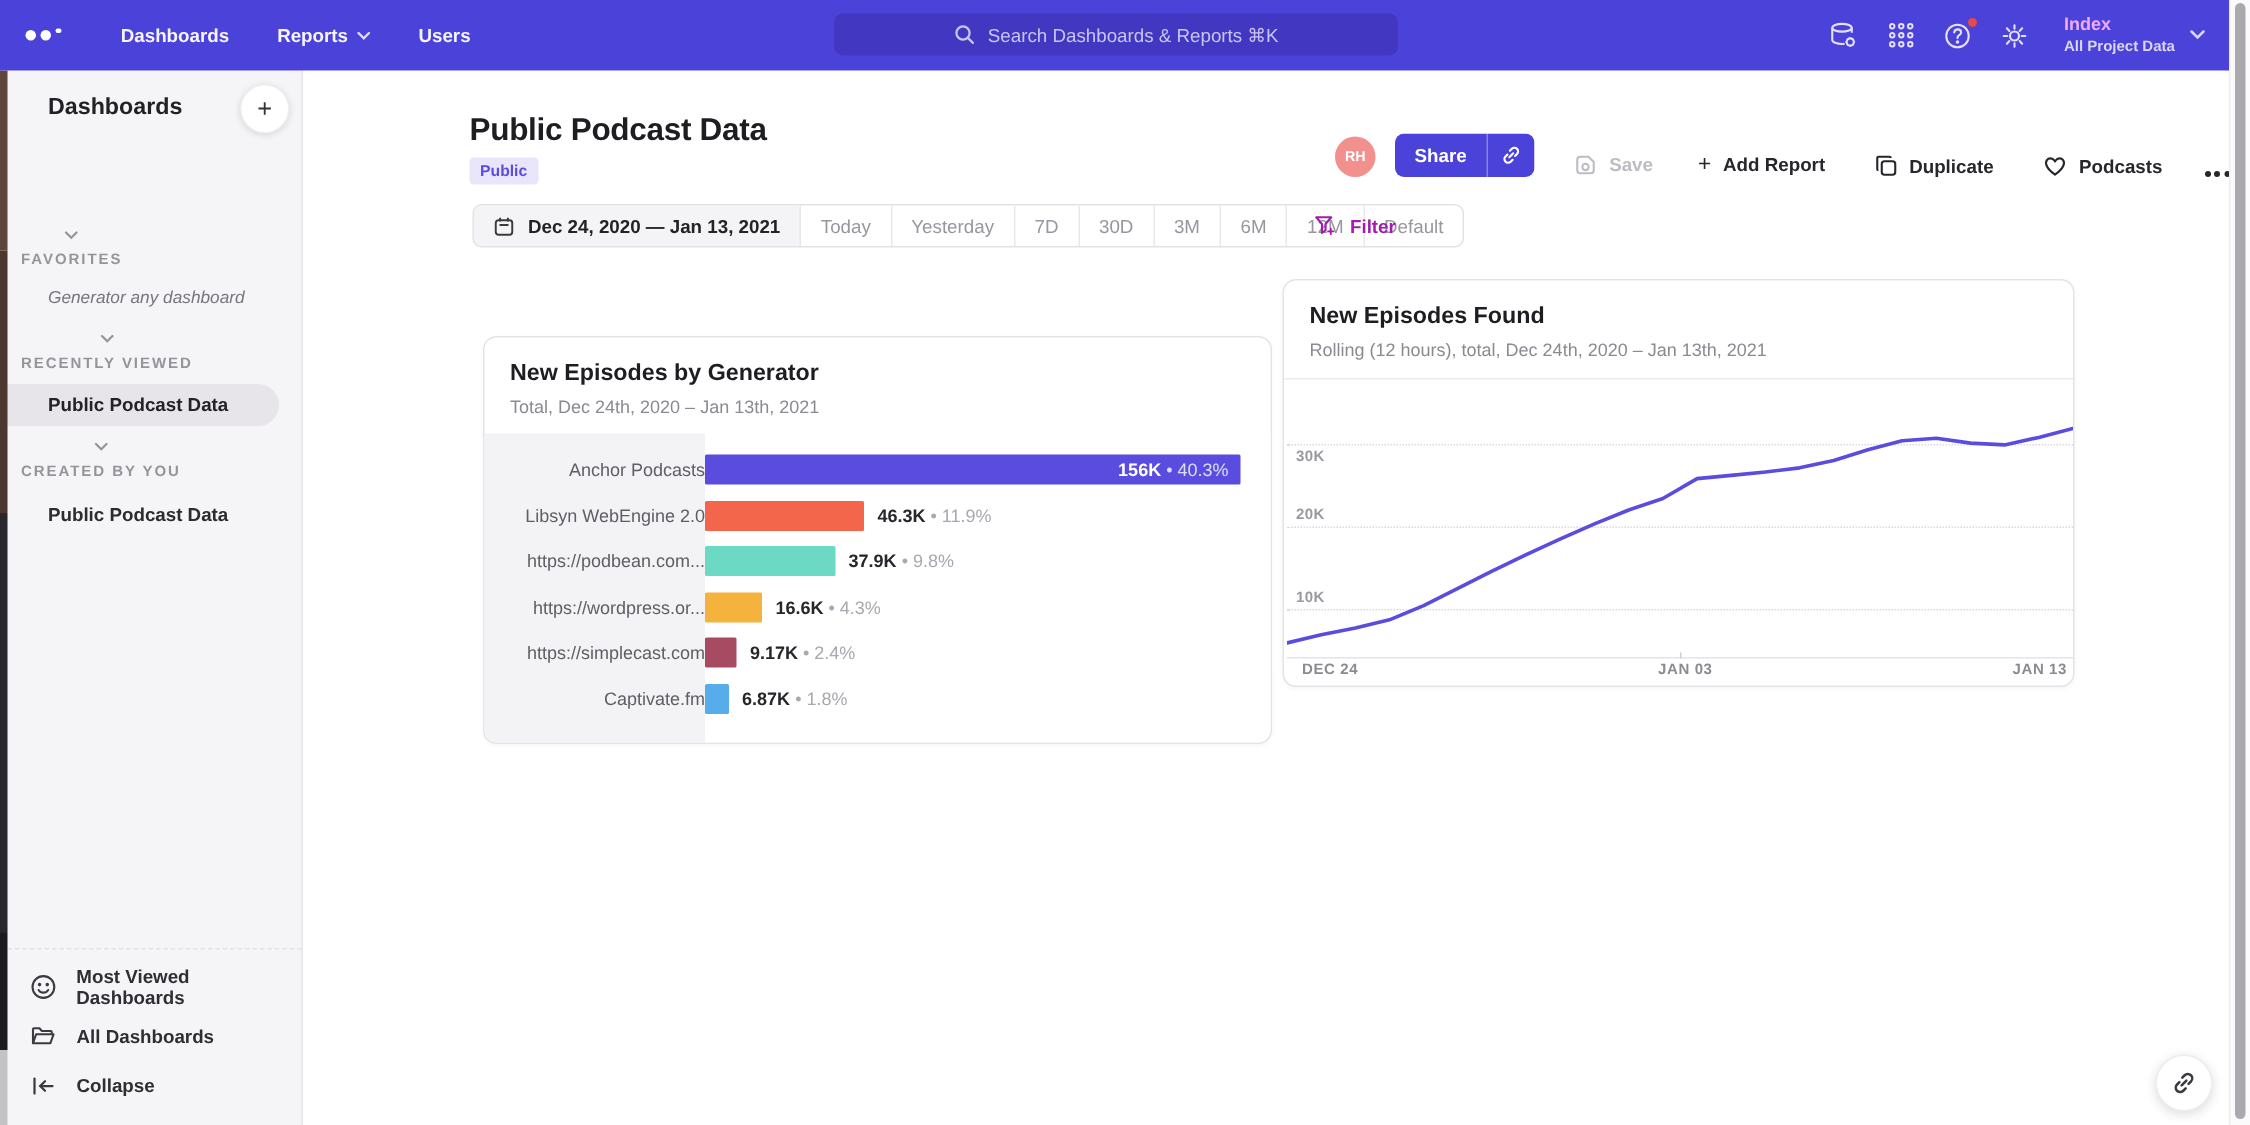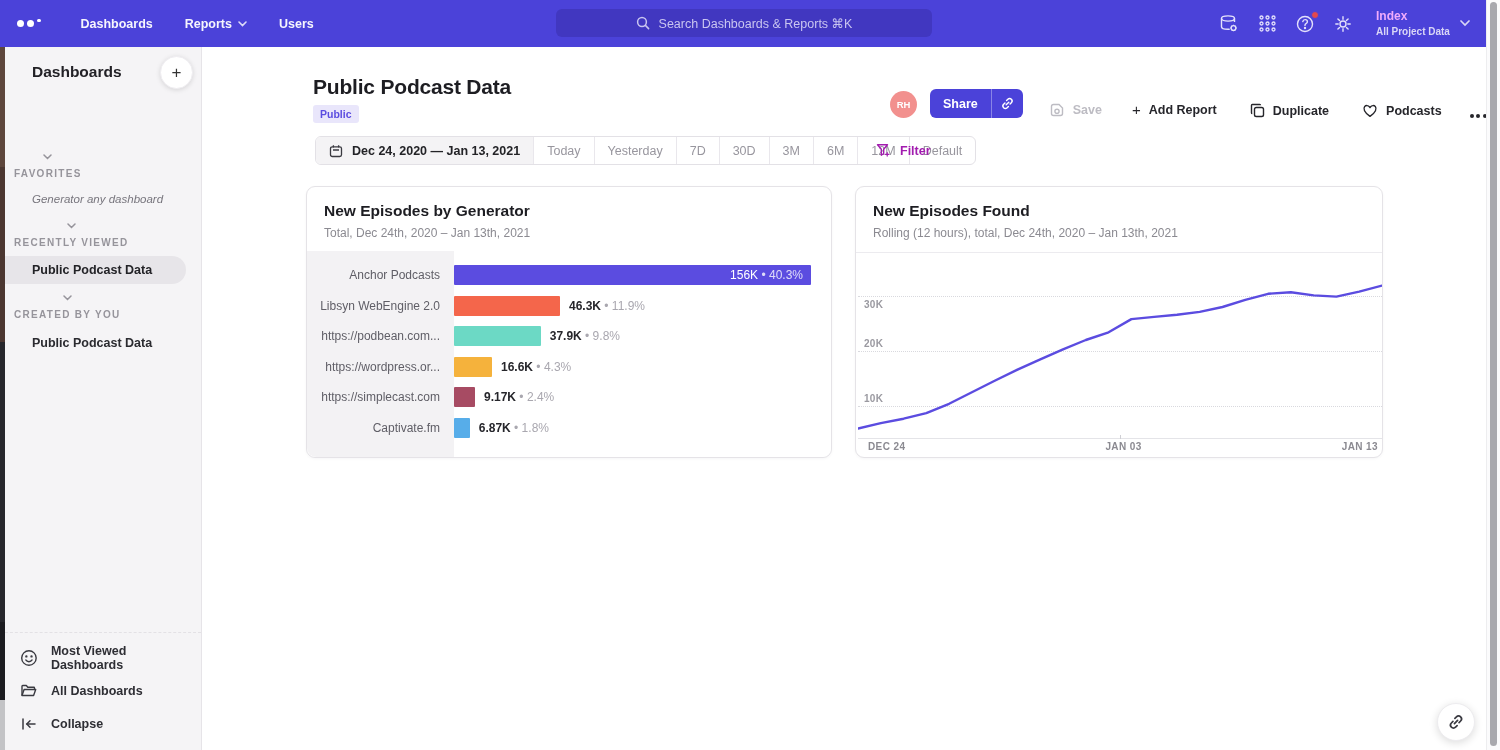--- a/index.html
+++ b/index.html
@@ -92,41 +92,41 @@
   .seg { display:flex; align-items:center; gap:9px; padding:0 13px; font-size:12.5px;
     color:#98969E; border-right:1px solid #E9E7EC; cursor:pointer; white-space:nowrap; }
   .seg:last-child { border-right:none; }
   .seg.active { background:#F4F3F5; color:#232327; font-weight:700; }
   .filter-btn { position:absolute; left:876px; top:136px; height:29px; display:flex;
     align-items:center; gap:9px; font-size:12.5px; font-weight:700; color:#a21caf; cursor:pointer; }
 
   
   .card { position:absolute; top:186px; background:#fff; border:1px solid #E5E3E7;
     border-radius:9px; box-shadow:0 1px 3px rgba(30,30,40,.04); }
-  .card1 { left:306px; width:526px; height:272px; }
+  .card1 { left:322px; width:526px; height:272px;margin-top:38px; }
   .card2 { left:855px; width:528px; height:272px; }
   .card-hd { padding:15px 17px 12px; border-bottom:1px solid #ECEBEF; }
   .card-hd .ct { font-size:15.5px; font-weight:800; color:#1D1D22; }
   .card-hd .cs { font-size:12px; color:#8B8A91; margin-top:6px; }
 
   
   .barbody { position:absolute; left:0; top:64px; bottom:0; width:100%;
     background:linear-gradient(to right,#F3F2F4 0 147px,#fff 147px);
     border-radius:0 0 9px 9px; padding-top:9px; }
   .barrow { display:flex; align-items:center; height:30.5px; }
-  .barlabel { width:147px; flex:0 0 147px; text-align:right; padding-right:14px;
+  .barlabel { width:147px; flex:0 0 147px; text-align:right; padding-right:0;
     font-size:12px; color:#5F5E66; white-space:nowrap; overflow:hidden; }
   .bartrack { flex:1; display:flex; align-items:center; position:relative; height:100%; }
   .bar { height:20px; border-radius:1px; position:relative; flex:0 0 auto; }
   .barval { margin-left:9px; font-size:12px; white-space:nowrap; }
   .barval b { color:#26262B; font-weight:800; }
   .barval span { color:#A9A7AF; }
   .barval-in { position:absolute; right:8px; top:50%; transform:translateY(-50%);
     font-size:12px; white-space:nowrap; }
-  .barval-in b { color:#fff; font-weight:400; }
+  .barval-in b { color:#fff; font-weight:700; }
   .barval-in span { color:rgba(255,255,255,.8); }
 
   
   .legend { position:absolute; left:0; top:66px; width:100%; display:flex;
     align-items:center; justify-content:center; gap:7px; }
   .legend .sw { width:10px; height:10px; border-radius:2.5px; background:#5B4CE0; }
   .legend .lt { font-size:11px; color:#77767D; }
   .plot { position:absolute; left:2px; top:86px; width:524px; height:166px;
     border-bottom:1px solid #E4E4E8; }
   .gridline { position:absolute; left:0; width:100%; border-top:1px dotted #D9D9DE; }

